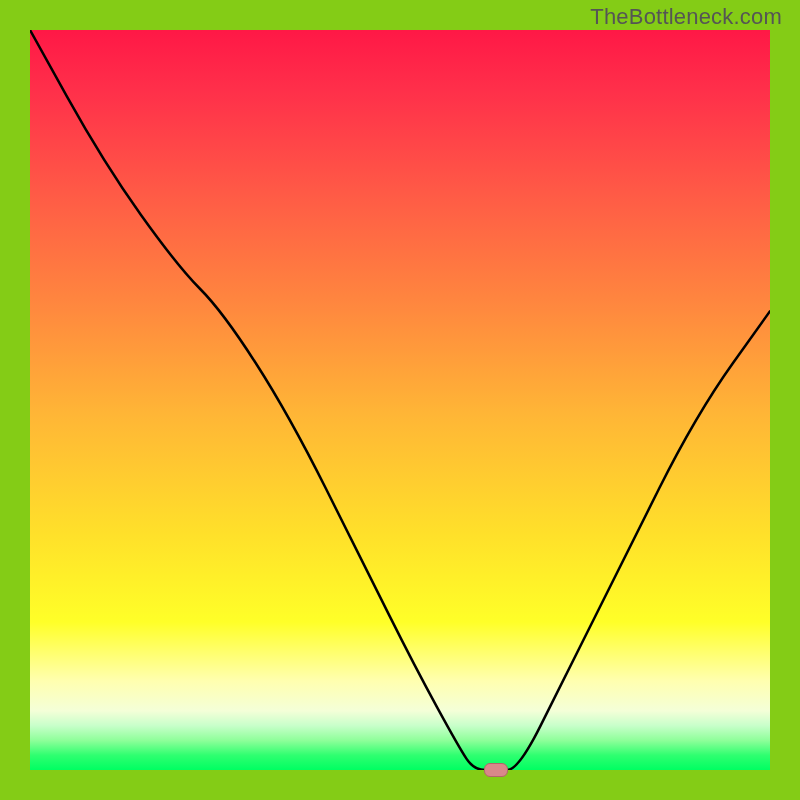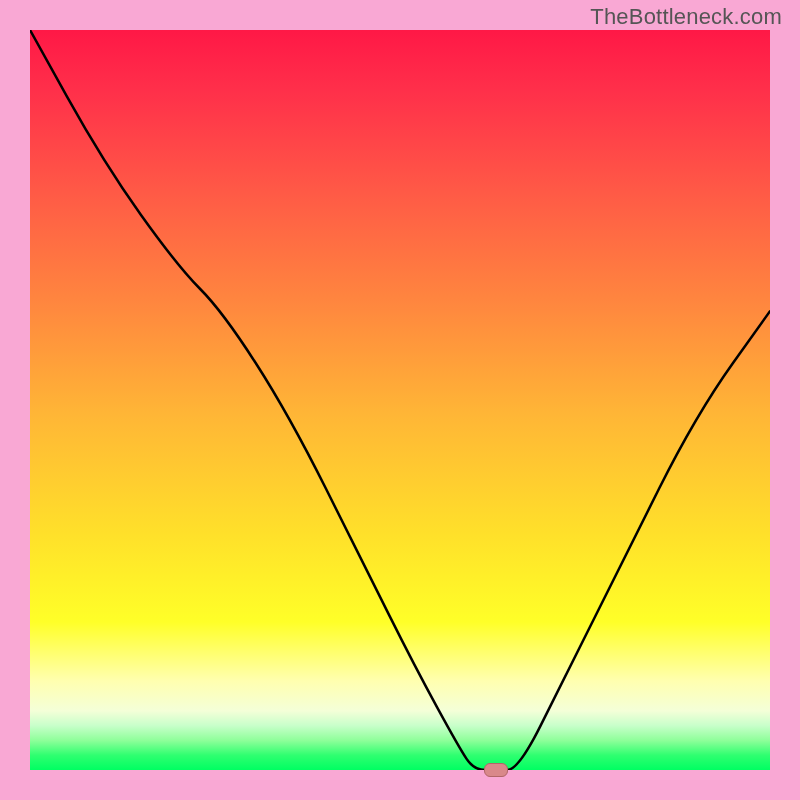--- a/index.html
+++ b/index.html
@@ -8,21 +8,21 @@
     width: 800px;
     height: 800px;
     background: #000;
     overflow: hidden;
     font-family: Arial, Helvetica, sans-serif;
   }
   .frame {
     position: relative;
     width: 800px;
     height: 800px;
-    background: #f9a8d4;
+    background: #84cc16;
   }
   .watermark {
     position: absolute;
     top: 4px;
     right: 18px;
     color: #555;
     font-size: 22px;
     font-weight: 500;
     letter-spacing: 0.2px;
     z-index: 10;

